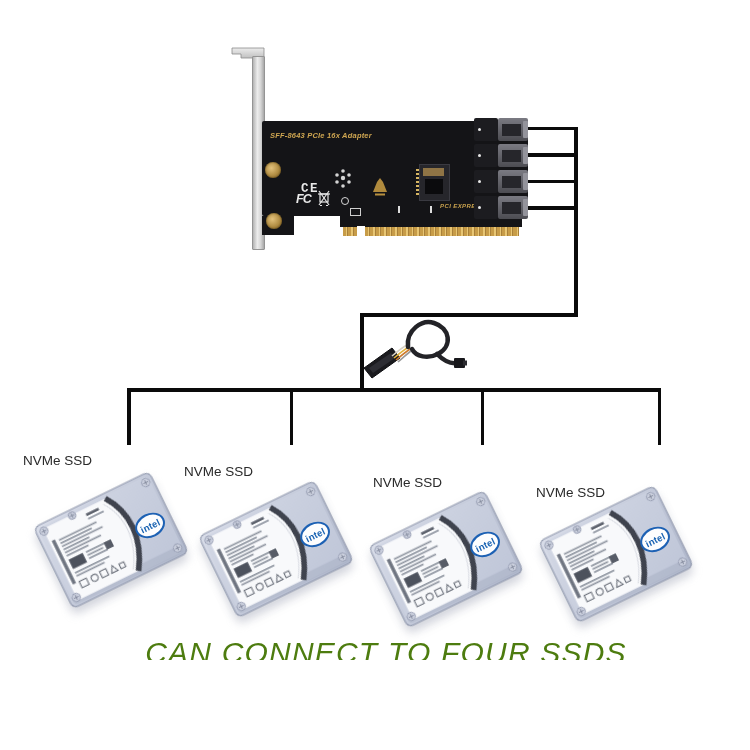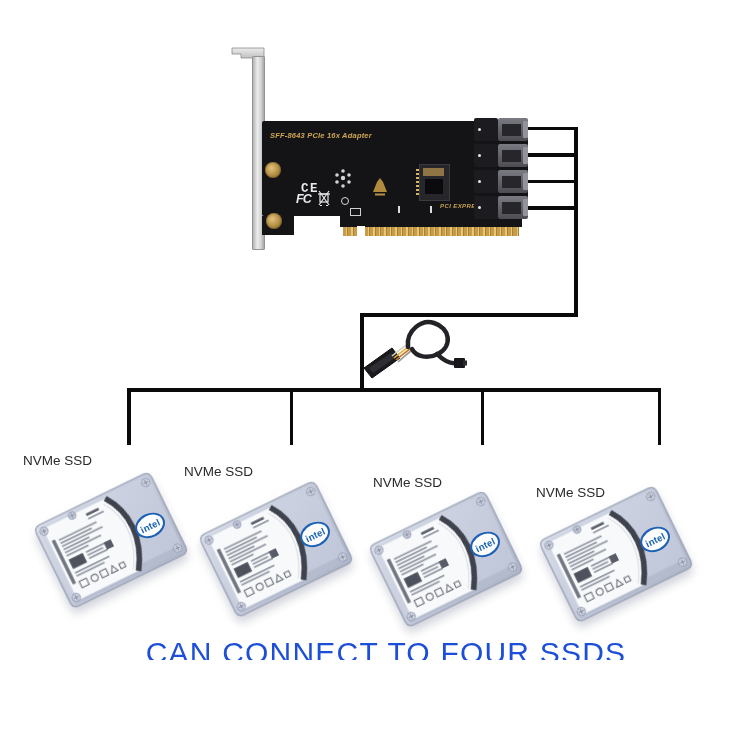--- a/index.html
+++ b/index.html
@@ -50,21 +50,21 @@
   
   .ssd{position:absolute;width:130px;height:92px;transform:rotate(-26deg);}
   .ssd > svg{position:absolute;left:0;top:0;width:130px;height:92px;
     filter:drop-shadow(-2px 6px 5px rgba(125,132,155,.35));}
   .intel-badge{position:absolute;left:91px;top:38px;width:27px;height:20px;border:2px solid #1d61b4;
     border-radius:50%;background:#fdfdfe;color:#1761b2;font-weight:bold;font-size:9.5px;
     display:flex;align-items:center;justify-content:center;letter-spacing:.2px;}
   .nvme-label{position:absolute;font-size:13.5px;color:#2a2a2a;white-space:nowrap;}
   
   .caption{position:absolute;left:0;top:636px;width:750px;box-sizing:border-box;padding-left:22px;
-    text-align:center;font-size:30px;color:#1d4ed8;letter-spacing:1.2px;white-space:nowrap;}
+    text-align:center;font-size:30px;color:#4d7c0f;letter-spacing:1.2px;white-space:nowrap;font-style:italic;}
 </style>
 </head>
 <body>
 
 <div class="stage">
 
   <svg width="0" height="0" style="position:absolute" aria-hidden="true">
     <defs>
       <linearGradient id="gBody" x1="0" y1="0" x2="1" y2="1">
         <stop offset="0" stop-color="#d9dde9"></stop>

